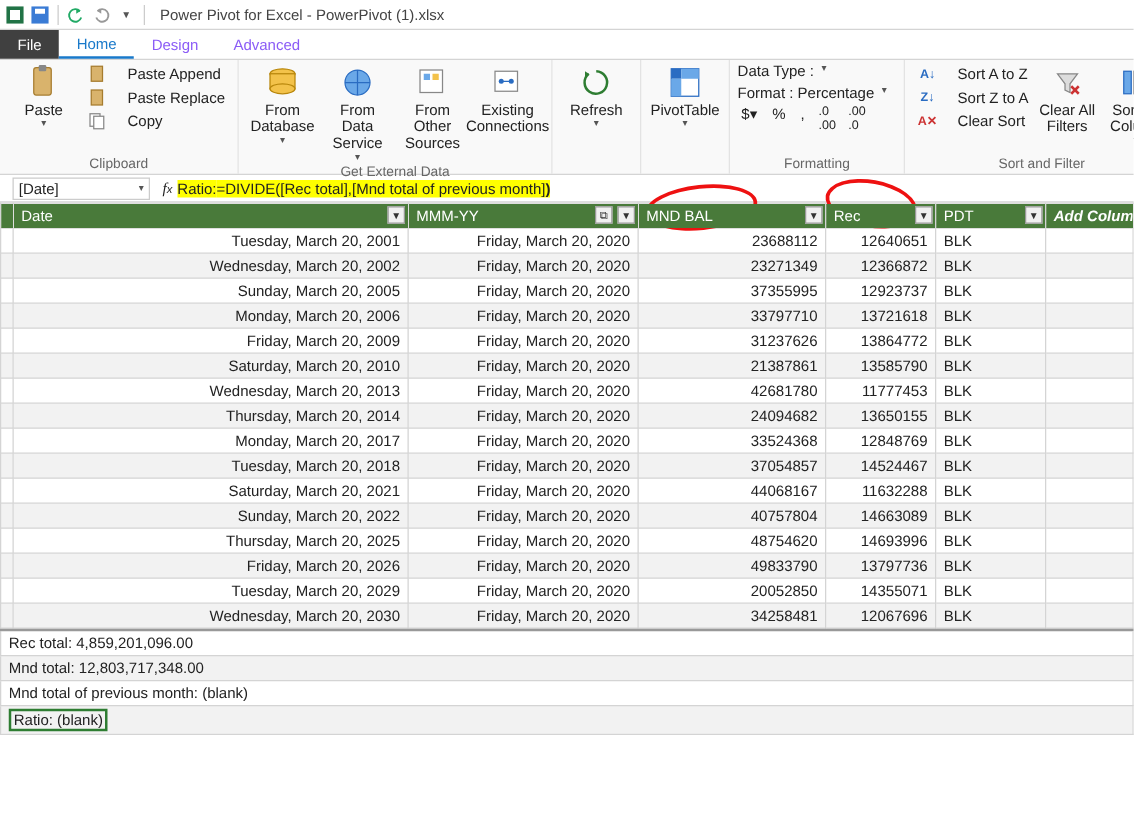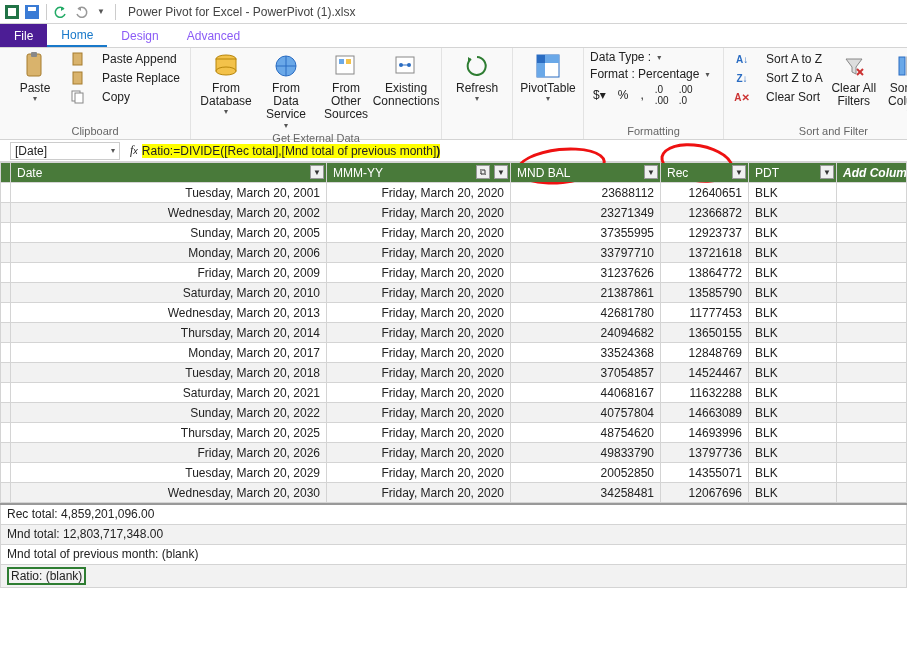--- a/index.html
+++ b/index.html
@@ -7,36 +7,36 @@
 
 
 .titlebar { height: 24px; background: #fff; border-bottom: 1px solid #d4d4d4; display: flex; align-items: center; padding: 0 4px; gap: 4px; }
 .titlebar .qat-icon { width: 16px; height: 16px; display: inline-flex; align-items: center; justify-content: center; }
 .titlebar .divider { width: 1px; height: 16px; background: #ccc; margin: 0 2px; }
 .titlebar .title { margin-left: 6px; color: #444; }
 
 
 .tabs { height: 24px; display: flex; align-items: stretch; border-bottom: 1px solid #d4d4d4; }
 .tab { padding: 4px 14px; cursor: pointer; color: #8b5cf6; display: flex; align-items: center; }
-.tab.file { background: #4c1d95; color: #fff; }
+.tab.file { background: #404040; color: #fff; }
 .tab.active { border-bottom: 2px solid #1979ca; color: #1979ca; }
 
 
 .ribbon { height: 92px; display: flex; background: #f9f9f9; border-bottom: 1px solid #d4d4d4; }
 .group { padding: 2px 6px 0 6px; border-right: 1px solid #e3e3e3; display: flex; flex-direction: column; justify-content: space-between; }
 .group-label { text-align: center; color: #666; font-size: 11px; padding-bottom: 2px; }
 .group-body { display: flex; align-items: flex-start; gap: 2px; flex: 1; }
 .big-btn { display: flex; flex-direction: column; align-items: center; justify-content: center; width: 58px; padding: 2px 2px; cursor: pointer; text-align: center; line-height: 1.1; }
 .big-btn .icn { width: 28px; height: 28px; margin-bottom: 2px; display: flex; align-items: center; justify-content: center; }
 .small-stack { display: flex; flex-direction: column; gap: 1px; }
 .small-btn { display: flex; align-items: center; gap: 16px; padding: 1px 4px; cursor: pointer; white-space: nowrap; }
 .small-btn .icn { width: 16px; height: 16px; display: flex; align-items: center; justify-content: center; }
 .drop-arrow { font-size: 8px; color: #555; }
 
-.fmt-row { display: flex; align-items: center; gap: 6px; white-space: nowrap; }
+.fmt-row { display: flex; align-items: flex-start; gap: 6px; white-space: nowrap; }
 
 
 .formula-row { height: 22px; display: flex; align-items: center; border-bottom: 1px solid #d4d4d4; }
 .namebox { width: 110px; border: 1px solid #ccc; margin: 0 6px 0 10px; padding: 1px 4px; display: flex; justify-content: space-between; align-items: center; }
 .fx { font-style: italic; font-family: "Times New Roman", serif; margin: 0 4px; }
 .formula-text { font-family: "Segoe UI", sans-serif; }
 .formula-hl { background: #ffff00; }
 
 
 .grid-wrap { position: relative; }

